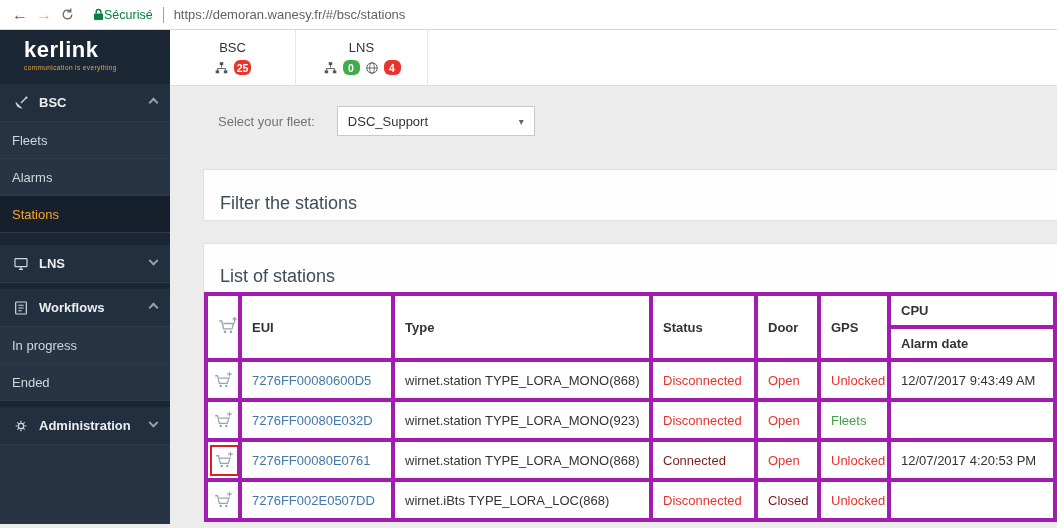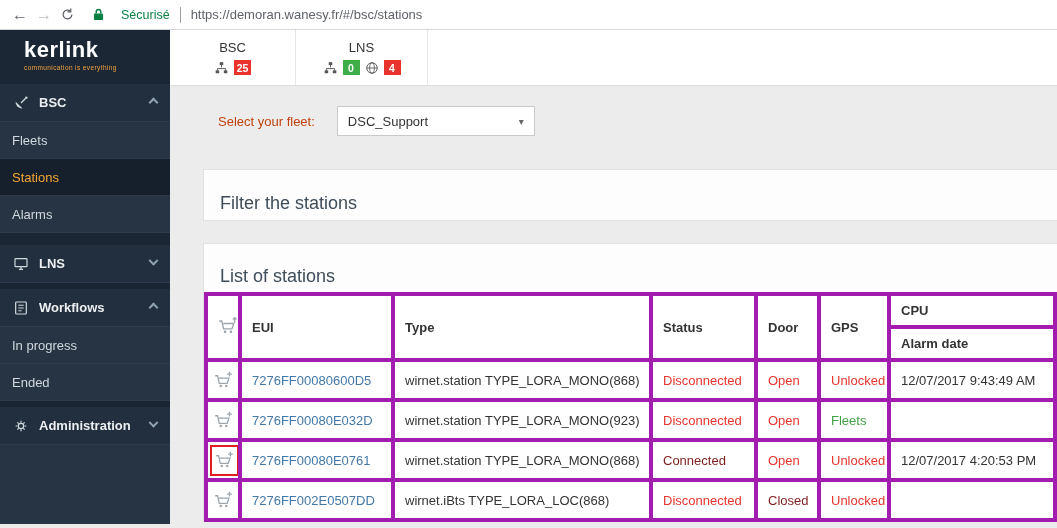--- a/index.html
+++ b/index.html
@@ -7,21 +7,21 @@
               font-family:"Liberation Sans", sans-serif; }
   body { position:relative; }
 
   
   .browser-bar { position:absolute; top:0; left:0; width:1057px; height:30px;
     background:#fff; border-bottom:1px solid #d6d6d6; display:flex; align-items:center;
     padding:0 8px; z-index:60; }
   .nav-icon { font-size:16px; color:#5f6368; width:24px; text-align:center; cursor:pointer; }
   .nav-icon.disabled { color:#bcbcbc; }
   .refresh-svg { margin:0 2px 0 4px; cursor:pointer; }
-  .lock-group { display:flex; align-items:center; gap:17px; margin-left:16px; }
+  .lock-group { display:flex; align-items:center; gap:0; margin-left:16px; }
   .security-label { color:#0b8043; font-size:12.5px; }
   .url-sep { width:1px; height:16px; background:#9aa0a6; margin:0 10px; }
   .url-text { color:#5f6368; font-size:13px; }
 
   
   .sidebar { position:absolute; top:26px; left:0; width:170px; height:498px;
     background:#273444; }
   .logo-block { height:58px; background:#1b2735; display:flex; flex-direction:column;
     justify-content:center; padding-left:24px; }
   .logo { font-size:22px; font-weight:bold; color:#fff; line-height:1; letter-spacing:.5px; }
@@ -44,29 +44,29 @@
   .top-header { position:absolute; top:30px; left:170px; right:0; height:56px;
     background:#fff; border-bottom:1px solid #ddd; z-index:10; }
   .tab { position:absolute; top:0; height:100%; display:flex; flex-direction:column;
     align-items:center; justify-content:center; gap:5px; border-right:1px solid #e6e6e6;
     cursor:pointer; background:#fff; }
   .tab-bsc { left:0; width:126px; }
   .tab-lns { left:126px; width:132px; }
   .tab-label { font-size:13px; color:#333; }
   .tab-badges { display:flex; align-items:center; gap:5px; }
   .badge { min-width:17px; height:15px; padding:0 3px; font-size:10.5px; font-weight:bold;
-    color:#fff; display:flex; align-items:center; justify-content:center; border-radius:0; }
+    color:#fff; display:flex; align-items:center; justify-content:center; border-radius:6px; }
   .badge-red { background:#e8342c; }
   .badge-green { background:#3fae49; }
 
   
   .content { position:absolute; top:86px; left:170px; right:0; bottom:0;
     background:#ececec; overflow:hidden; }
   .fleet-row { display:flex; align-items:center; gap:22px; margin:20px 0 0 48px; }
-  .fleet-label { font-size:13px; color:#c2410c; }
+  .fleet-label { font-size:13px; color:#737373; }
   .fleet-select { width:198px; height:30px; background:#fff; border:1px solid #c9c9c9;
     display:flex; align-items:center; justify-content:space-between; padding:0 10px;
     font-size:13px; color:#333; cursor:pointer; }
   .select-caret { color:#666; font-size:10px; }
 
   .panel { margin-left:33px; margin-right:-1px; background:#fdfdfd; border:1px solid #e1e1e1; }
   .filter-panel { margin-top:33px; height:52px; display:flex; align-items:center;
     padding-left:16px; cursor:pointer; }
   .panel-title { font-size:18px; color:#3f4d5a; font-weight:normal;margin-top:16px; }
   .list-panel { margin-top:22px; border-bottom:none; }
@@ -114,22 +114,22 @@
   <div class="menu-item">
     <svg class="side-ic" width="16" height="16" viewBox="0 0 24 24">
       <path d="M4 10 a9 9 0 0 0 10 10 z" fill="#cfd8dc"></path>
       <path d="M12 12 l7 -7" stroke="#cfd8dc" stroke-width="2" fill="none"></path>
       <circle cx="20" cy="4" r="1.8" fill="#cfd8dc"></circle>
     </svg>
     <span class="mi-label">BSC</span>
     <span class="chev up"></span>
   </div>
   <div class="sub-item">Fleets</div>
+  <div class="sub-item">Alarms</div>
   <div class="sub-item active">Stations</div>
-  <div class="sub-item">Alarms</div>
   <div class="group-gap"></div>
 
   <div class="group-gap"></div>
 
   <div class="menu-item">
     <svg class="side-ic" width="16" height="16" viewBox="0 0 24 24">
       <rect x="3" y="4" width="18" height="12" rx="1" fill="none" stroke="#cfd8dc" stroke-width="1.8"></rect>
       <path d="M9 20 h6 M12 16 v4" stroke="#cfd8dc" stroke-width="1.8"></path>
     </svg>
     <span class="mi-label">LNS</span>

